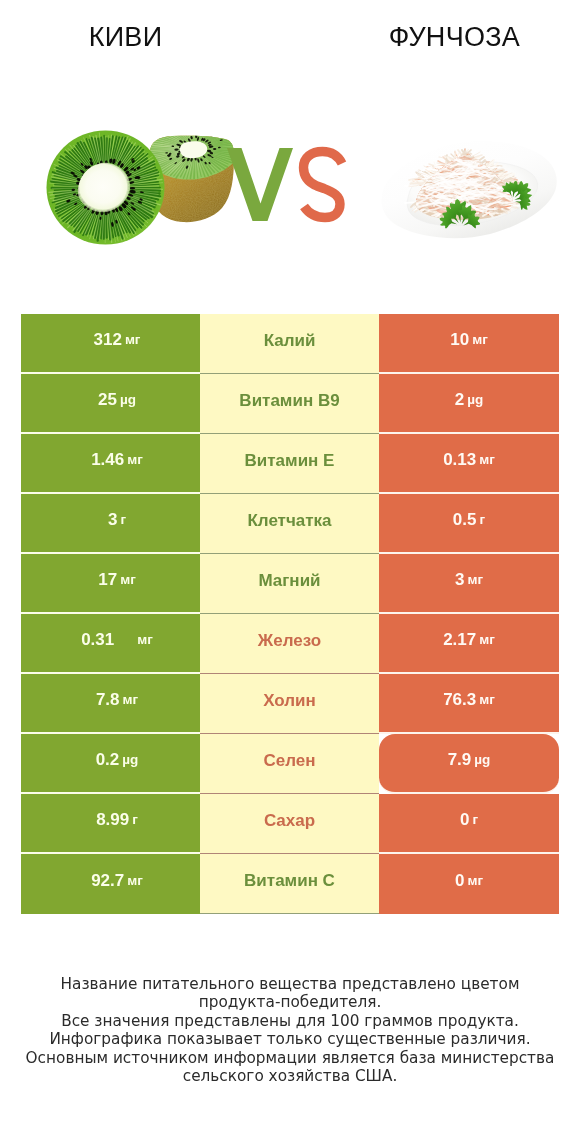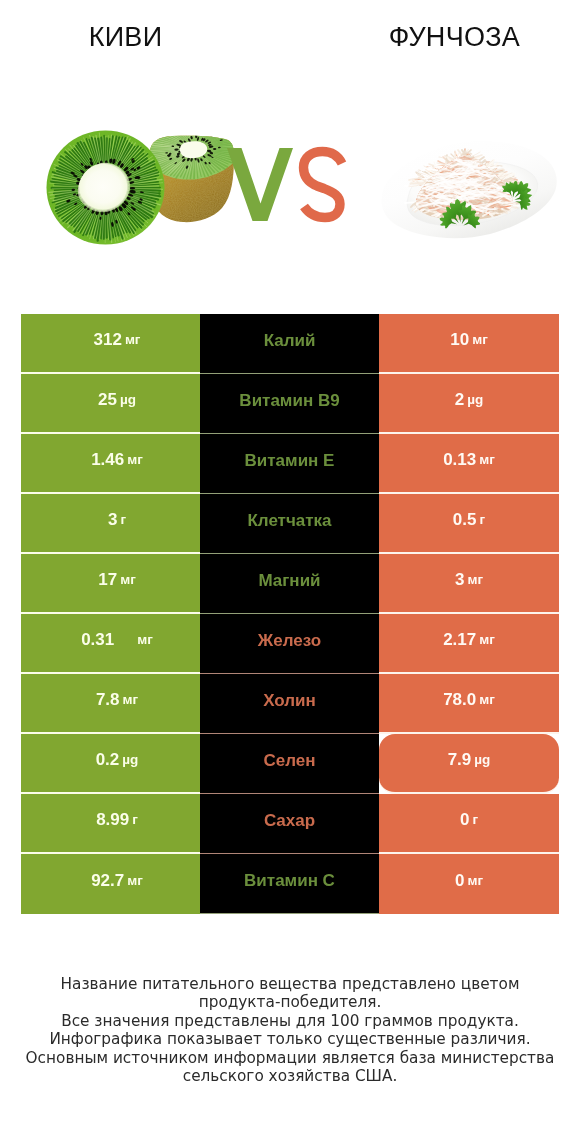--- a/index.html
+++ b/index.html
@@ -20,21 +20,21 @@
   .vs{position:absolute;left:0;top:0;width:580px;height:300px;pointer-events:none;}
 
   
   .table{position:absolute;left:21px;top:314px;width:538px;}
   .row{display:flex;height:60px;}
   .cell{display:flex;align-items:center;justify-content:center;
     font-size:17px;font-weight:700;box-sizing:border-box;letter-spacing:0;
     line-height:1;padding-bottom:7px;}
   .cell .u{font-size:13.5px;margin-left:3px;}
   .c-left{width:179px;background:#81a730;color:#fbfee9;padding-left:13px;}
-  .c-mid{width:179px;background:#000000;}
+  .c-mid{width:179px;background:#fef9c3;}
   .c-right{width:180px;background:#e06c48;color:#fffaf4;}
 
   
   .footer{position:absolute;left:0;top:974.5px;width:580px;text-align:center;
     font-family:"DejaVu Sans",sans-serif;font-size:15.3px;line-height:18.5px;color:#2b2b2b;}
 </style>
 </head>
 <body>
 
 <div class="page">
@@ -926,21 +926,21 @@
           <span class="u">мг</span>
         </div>
       </div>
       <div class="row">
         <div class="cell c-left" style="border-bottom: 2px solid rgb(252, 253, 232);">
           <span class="n">7.8</span>
           <span class="u">мг</span>
         </div>
         <div class="cell c-mid" style="color: rgb(201, 107, 77); border-bottom: 1px solid rgb(176, 133, 119);">Холин</div>
         <div class="cell c-right" style="border-bottom: 2px solid rgb(253, 244, 236);">
-          <span class="n">78.0</span>
+          <span class="n">76.3</span>
           <span class="u">мг</span>
         </div>
       </div>
       <div class="row">
         <div class="cell c-left" style="border-bottom: 2px solid rgb(252, 253, 232);">
           <span class="n">0.2</span>
           <span class="u">µg</span>
         </div>
         <div class="cell c-mid" style="color: rgb(201, 107, 77); border-bottom: 1px solid rgb(176, 133, 119);">Селен</div>
         <div class="cell c-right" style="border-bottom: 2px solid rgb(253, 244, 236); border-radius: 16px;">

